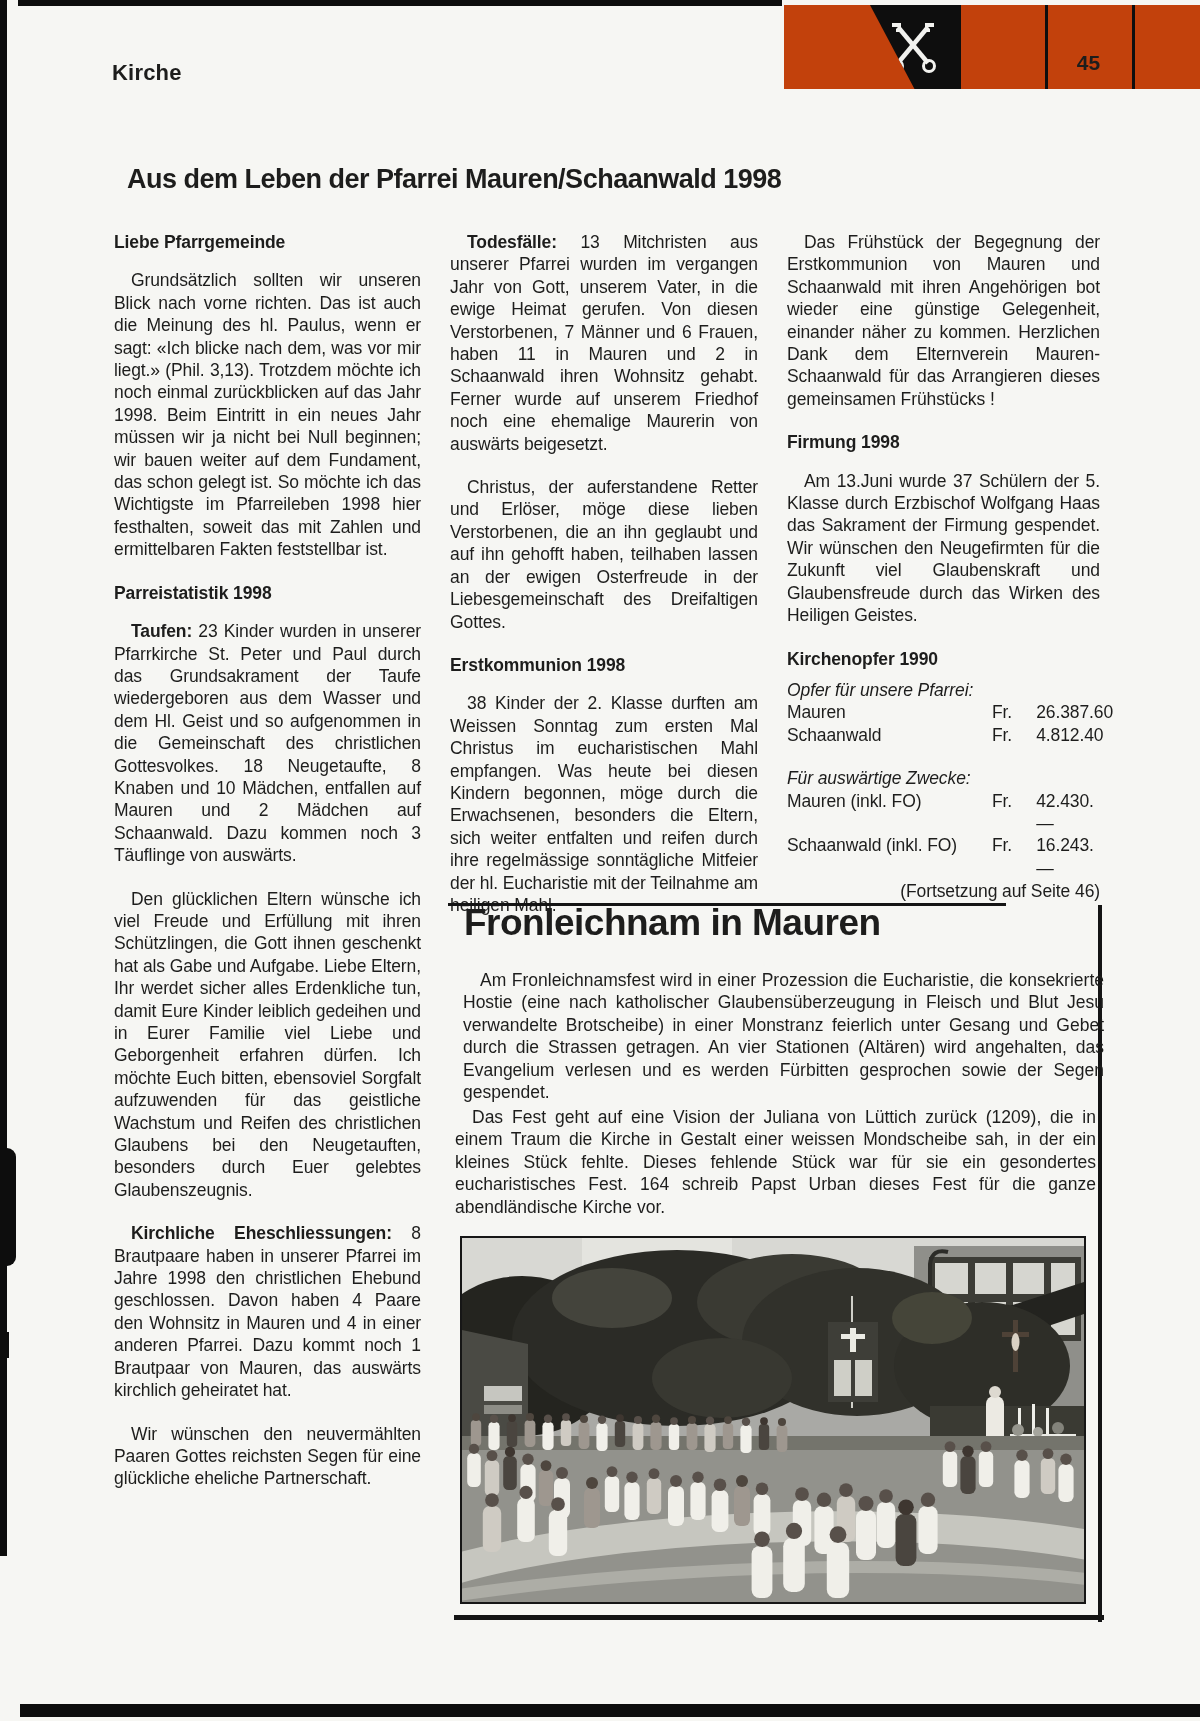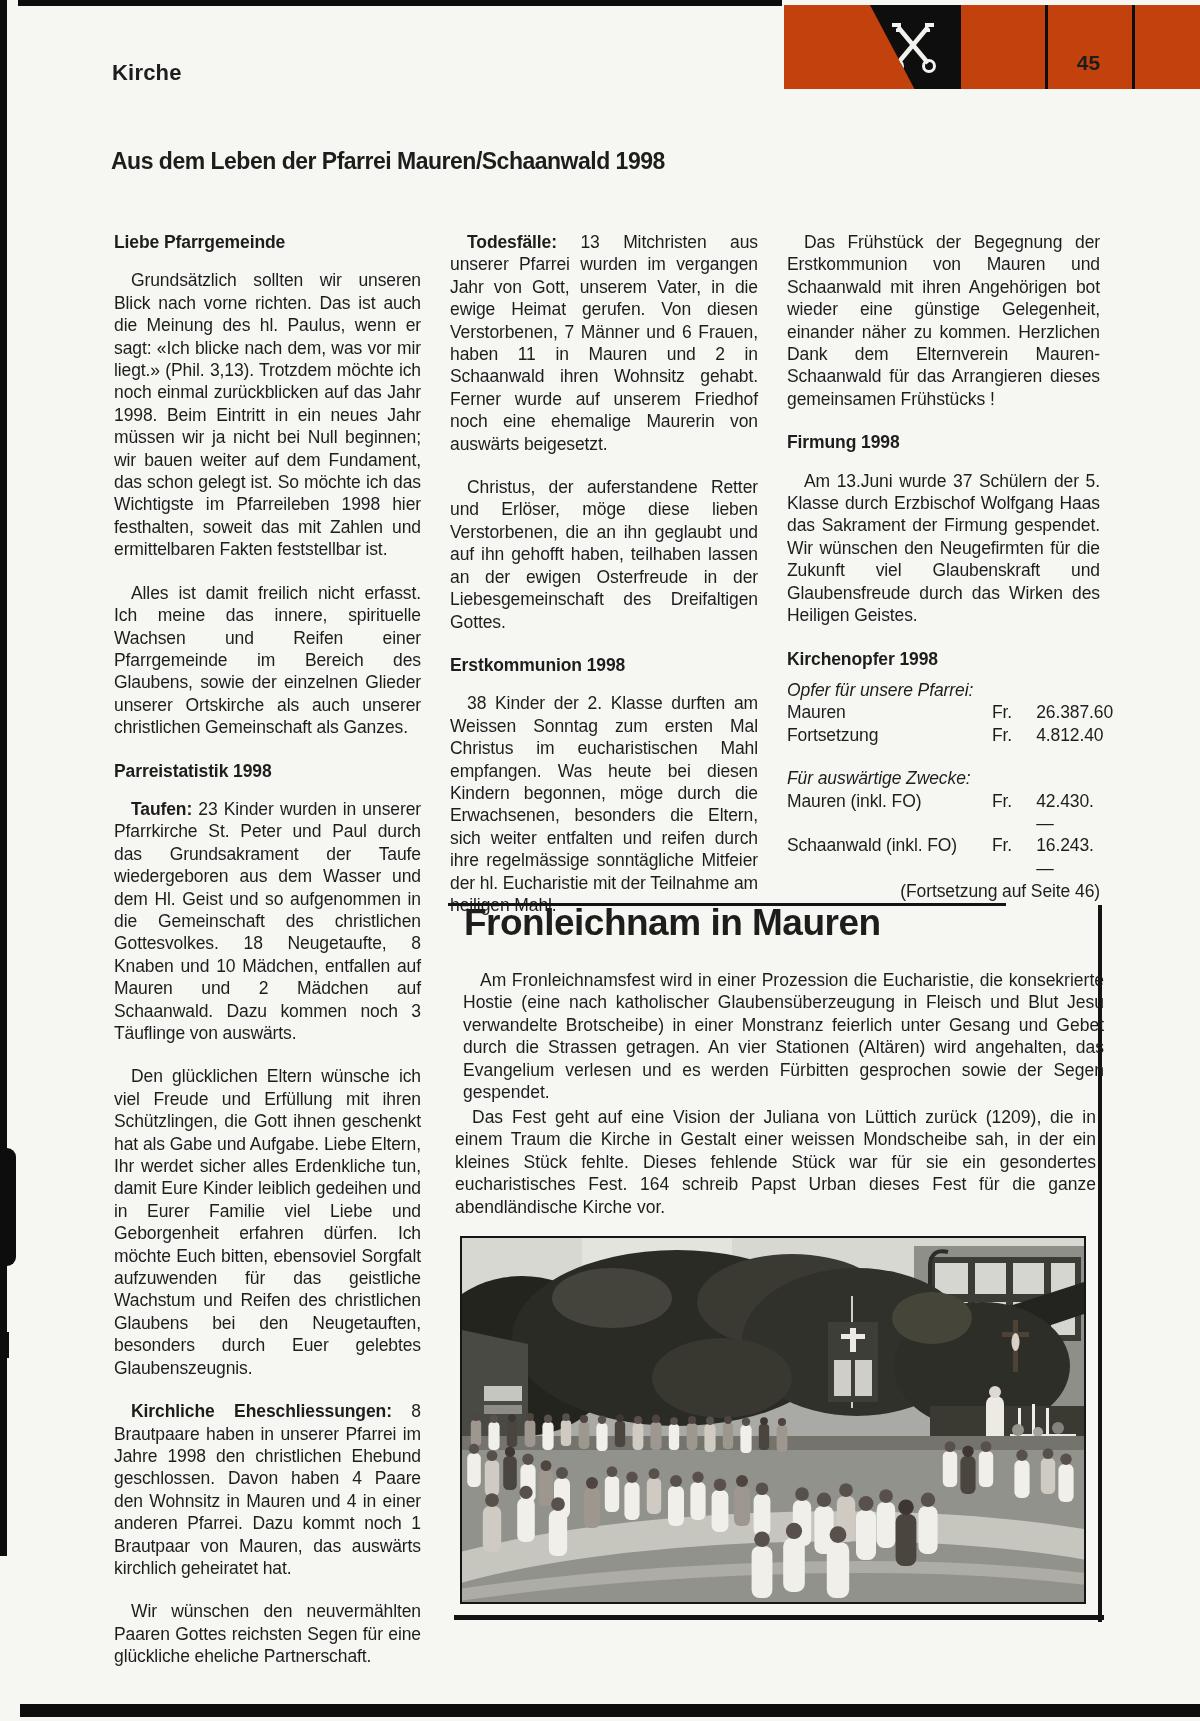--- a/index.html
+++ b/index.html
@@ -14,21 +14,21 @@
   
   .section-label{position:absolute;left:112px;top:60px;font-size:22px;font-weight:bold;letter-spacing:.2px;}
   .graybar{position:absolute;left:784px;top:5px;width:416px;height:84px;background:#c2410c;}
   .emblem-tri{position:absolute;left:86px;top:0;width:89px;height:84px;background:#0e0e0e;
               clip-path:polygon(0 0,100% 0,100% 100%,50% 100%);}
   .emblem-tri svg{position:absolute;left:16px;top:12px;}
   .vline{position:absolute;top:0;width:3px;height:84px;background:#0e0e0e;}
   .v1{left:174px}.v2{left:261px}.v3{left:348px}
   .pageno{position:absolute;left:261px;top:46px;width:87px;text-align:center;font-size:21px;font-weight:bold;}
   
-  .title{position:absolute;left:111px;top:148px;width:980px;margin:0;font-size:23px;font-weight:bold;letter-spacing:-.5px;}
+  .title{position:absolute;left:111px;top:148px;width:980px;margin:16px;font-size:27px;font-weight:bold;letter-spacing:-.5px;}
   
   .col{position:absolute;top:231px;font-size:17.5px;line-height:22.4px;letter-spacing:-.1px;}
   .col1{left:114px;width:307px;}
   .col2{left:450px;width:308px;}
   .col3{left:787px;width:313px;}
   .col>:first-child{margin-top:0;}
   .h{font-weight:bold;margin:13px 0 9px;}
   .p{margin:16px 0 21px;text-align:justify;text-indent:17px;hyphens:auto;-webkit-hyphens:auto;}
   .lead{font-weight:bold;}
   .pi{font-style:italic;margin:0;}
@@ -77,48 +77,47 @@
     <div class="vline v2"></div>
     <div class="vline v3"></div>
     <div class="pageno">45</div>
   </div>
 
   <h1 class="title">Aus dem Leben der Pfarrei Mauren/Schaanwald 1998</h1>
 
   <div class="col col1">
       <div class="h">Liebe Pfarrgemeinde</div>
       <div class="p">Grundsätzlich sollten wir unseren Blick nach vorne richten. Das ist auch die Meinung des hl. Paulus, wenn er sagt: «Ich blicke nach dem, was vor mir liegt.» (Phil. 3,13). Trotzdem möchte ich noch einmal zurückblicken auf das Jahr 1998. Beim Eintritt in ein neues Jahr müssen wir ja nicht bei Null beginnen; wir bauen weiter auf dem Fundament, das schon gelegt ist. So möchte ich das Wichtigste im Pfarreileben 1998 hier festhalten, soweit das mit Zahlen und ermittelbaren Fakten feststellbar ist.</div>
-      <div class="p">Alles ist damit freilich nicht erfasst. Ich meine das innere, spirituelle Wachsen und Reifen einer Pfarrgemeinde im Bereich des Glaubens, sowie der einzelnen Glieder unserer Ortskirche als auch unserer christlichen Gemeinschaft als Ganzes.</div>
       <div class="h">Parreistatistik 1998</div>
       <div class="p"><span class="lead">Taufen: </span>23 Kinder wurden in unserer Pfarrkirche St. Peter und Paul durch das Grundsakrament der Taufe wiedergeboren aus dem Wasser und dem Hl. Geist und so aufgenommen in die Gemeinschaft des christlichen Gottesvolkes. 18 Neugetaufte, 8 Knaben und 10 Mädchen, entfallen auf Mauren und 2 Mädchen auf Schaanwald. Dazu kommen noch 3 Täuflinge von auswärts.</div>
       <div class="p">Den glücklichen Eltern wünsche ich viel Freude und Erfüllung mit ihren Schützlingen, die Gott ihnen geschenkt hat als Gabe und Aufgabe. Liebe Eltern, Ihr werdet sicher alles Erdenkliche tun, damit Eure Kinder leiblich gedeihen und in Eurer Familie viel Liebe und Geborgenheit erfahren dürfen. Ich möchte Euch bitten, ebensoviel Sorgfalt aufzuwenden für das geistliche Wachstum und Reifen des christlichen Glaubens bei den Neugetauften, besonders durch Euer gelebtes Glaubenszeugnis.</div>
       <div class="p"><span class="lead">Kirchliche Eheschliessungen: </span>8 Brautpaare haben in unserer Pfarrei im Jahre 1998 den christlichen Ehebund geschlossen. Davon haben 4 Paare den Wohnsitz in Mauren und 4 in einer anderen Pfarrei. Dazu kommt noch 1 Brautpaar von Mauren, das auswärts kirchlich geheiratet hat.</div>
       <div class="p">Wir wünschen den neuvermählten Paaren Gottes reichsten Segen für eine glückliche eheliche Partnerschaft.</div>
     </div>
   <div class="col col2">
       <div class="p"><span class="lead">Todesfälle: </span>13 Mitchristen aus unserer Pfarrei wurden im vergangen Jahr von Gott, unserem Vater, in die ewige Heimat gerufen. Von diesen Verstorbenen, 7 Männer und 6 Frauen, haben 11 in Mauren und 2 in Schaanwald ihren Wohnsitz gehabt. Ferner wurde auf unserem Friedhof noch eine ehemalige Maurerin von auswärts beigesetzt.</div>
       <div class="p">Christus, der auferstandene Retter und Erlöser, möge diese lieben Verstorbenen, die an ihn geglaubt und auf ihn gehofft haben, teilhaben lassen an der ewigen Osterfreude in der Liebesgemeinschaft des Dreifaltigen Gottes.</div>
       <div class="h">Erstkommunion 1998</div>
       <div class="p">38 Kinder der 2. Klasse durften am Weissen Sonntag zum ersten Mal Christus im eucharistischen Mahl empfangen. Was heute bei diesen Kindern begonnen, möge durch die Erwachsenen, besonders die Eltern, sich weiter entfalten und reifen durch ihre regelmässige sonntägliche Mitfeier der hl. Eucharistie mit der Teilnahme am heiligen Mahl.</div>
     </div>
   <div class="col col3">
       <div class="p">Das Frühstück der Begegnung der Erstkommunion von Mauren und Schaanwald mit ihren Angehörigen bot wieder eine günstige Gelegenheit, einander näher zu kommen. Herzlichen Dank dem Elternverein Mauren-Schaanwald für das Arrangieren dieses gemeinsamen Frühstücks !</div>
       <div class="h">Firmung 1998</div>
       <div class="p">Am 13.Juni wurde 37 Schülern der 5. Klasse durch Erzbischof Wolfgang Haas das Sakrament der Firmung gespendet. Wir wünschen den Neugefirmten für die Zukunft viel Glaubenskraft und Glaubensfreude durch das Wirken des Heiligen Geistes.</div>
-      <div class="h">Kirchenopfer 1998</div>
+      <div class="h">Kirchenopfer 1990</div>
       <div class="pi">Opfer für unsere Pfarrei:</div>
       <div class="row">
         <span class="rl">Mauren</span>
         <span class="rgt">
           <span class="rc">Fr.</span>
           <span class="rv">26.387.60</span>
         </span>
       </div>
       <div class="row">
-        <span class="rl">Fortsetzung</span>
+        <span class="rl">Schaanwald</span>
         <span class="rgt">
           <span class="rc">Fr.</span>
           <span class="rv">4.812.40</span>
         </span>
       </div>
       <div class="gap"></div>
       <div class="pi">Für auswärtige Zwecke:</div>
       <div class="row">
         <span class="rl">Mauren (inkl. FO)</span>
         <span class="rgt">

